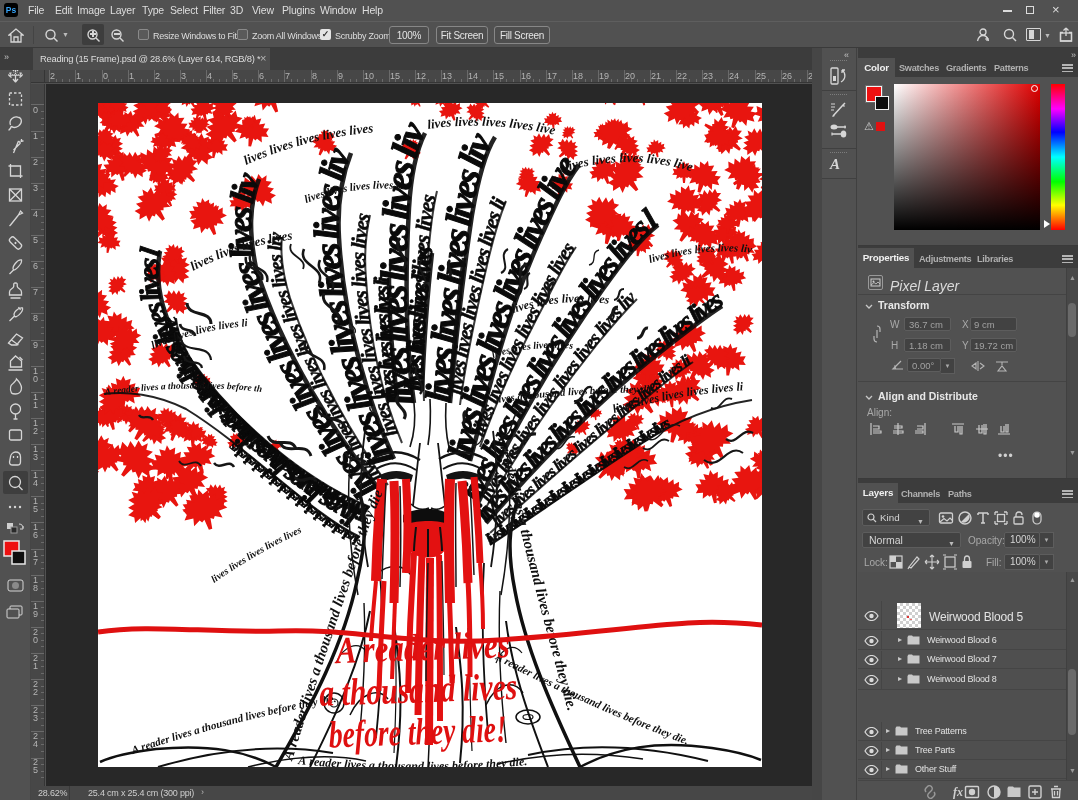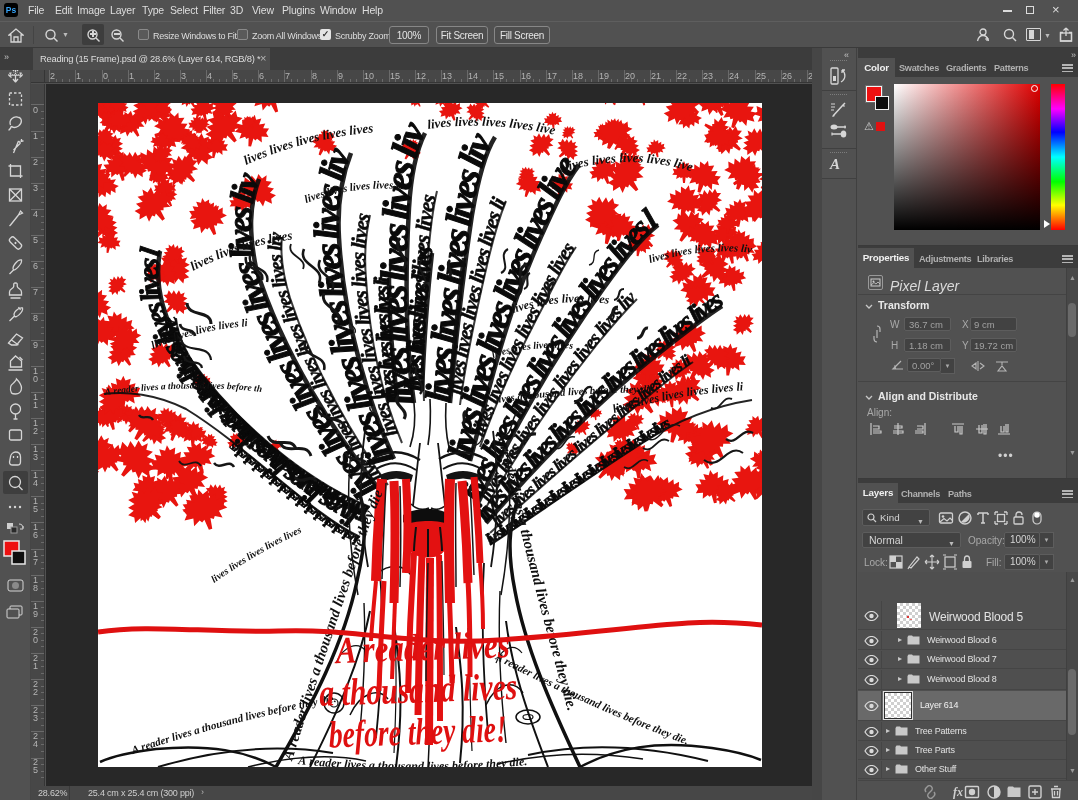--- a/index.html
+++ b/index.html
@@ -1194,31 +1194,20 @@
         </div>
         <div class="abs" style="left:23px;top:0;width:1px;height:20px;background:#454545;"></div>
         <div class="abs" style="left:40px;top:4px;color:#c9c9c9;font-size:8px;">▸</div>
         <div class="abs" style="left:49px;top:4px;">
           <svg width="13" height="10" viewBox="0 0 13 10" style="display:block">
             <path d="M0.5,2 L0.5,9.5 L12.5,9.5 L12.5,1.5 L6,1.5 L5,0.5 L1.5,0.5 Z" fill="#c9c9c9"></path>
           </svg>
         </div>
         <div class="abs" style="left:69px;top:4px;color:#e2e2e2;font-size:9px;letter-spacing:-0.2px;white-space:nowrap;">Weirwood Blood 8</div>
       </div>
-      <div class="abs" style="left:0;top:212px;width:208px;height:30px;background:#696969;border-bottom:1px solid #454545;">
-        <div class="abs" style="left:6px;top:10px;width:15px;height:10px;">
-          <svg width="15" height="10" viewBox="0 0 15 10" style="display:block">
-            <path d="M1,5 C3,1.5 5.5,0.5 7.5,0.5 C9.5,0.5 12,1.5 14,5 C12,8.5 9.5,9.5 7.5,9.5 C5.5,9.5 3,8.5 1,5 Z" fill="none" stroke="#d9d9d9" stroke-width="1.2"></path>
-            <circle cx="7.5" cy="5" r="2.2" fill="#d9d9d9"></circle>
-          </svg>
-        </div>
-        <div class="abs" style="left:23px;top:0;width:1px;height:30px;background:#454545;"></div>
-        <div class="abs" style="left:26px;top:1px;width:28px;height:27px;background-image:linear-gradient(45deg,#cfcfcf 25%,transparent 25%,transparent 75%,#cfcfcf 75%),linear-gradient(45deg,#cfcfcf 25%,transparent 25%,transparent 75%,#cfcfcf 75%);background-size:6px 6px;background-position:0 0,3px 3px;background-color:#fff;border:1px solid #2e2e2e;outline:1px solid #ddd;"></div>
-        <div class="abs" style="left:62px;top:9px;color:#f0f0f0;font-size:9px;letter-spacing:-0.2px;white-space:nowrap;">Layer 614</div>
-      </div>
       <div class="abs" style="left:0;top:243px;width:208px;height:19px;background:transparent;border-bottom:1px solid #454545;">
         <div class="abs" style="left:6px;top:5px;width:15px;height:10px;">
           <svg width="15" height="10" viewBox="0 0 15 10" style="display:block">
             <path d="M1,5 C3,1.5 5.5,0.5 7.5,0.5 C9.5,0.5 12,1.5 14,5 C12,8.5 9.5,9.5 7.5,9.5 C5.5,9.5 3,8.5 1,5 Z" fill="none" stroke="#d9d9d9" stroke-width="1.2"></path>
             <circle cx="7.5" cy="5" r="2.2" fill="#d9d9d9"></circle>
           </svg>
         </div>
         <div class="abs" style="left:23px;top:0;width:1px;height:19px;background:#454545;"></div>
         <div class="abs" style="left:28px;top:4px;color:#c9c9c9;font-size:8px;">▸</div>
         <div class="abs" style="left:37px;top:4px;">

